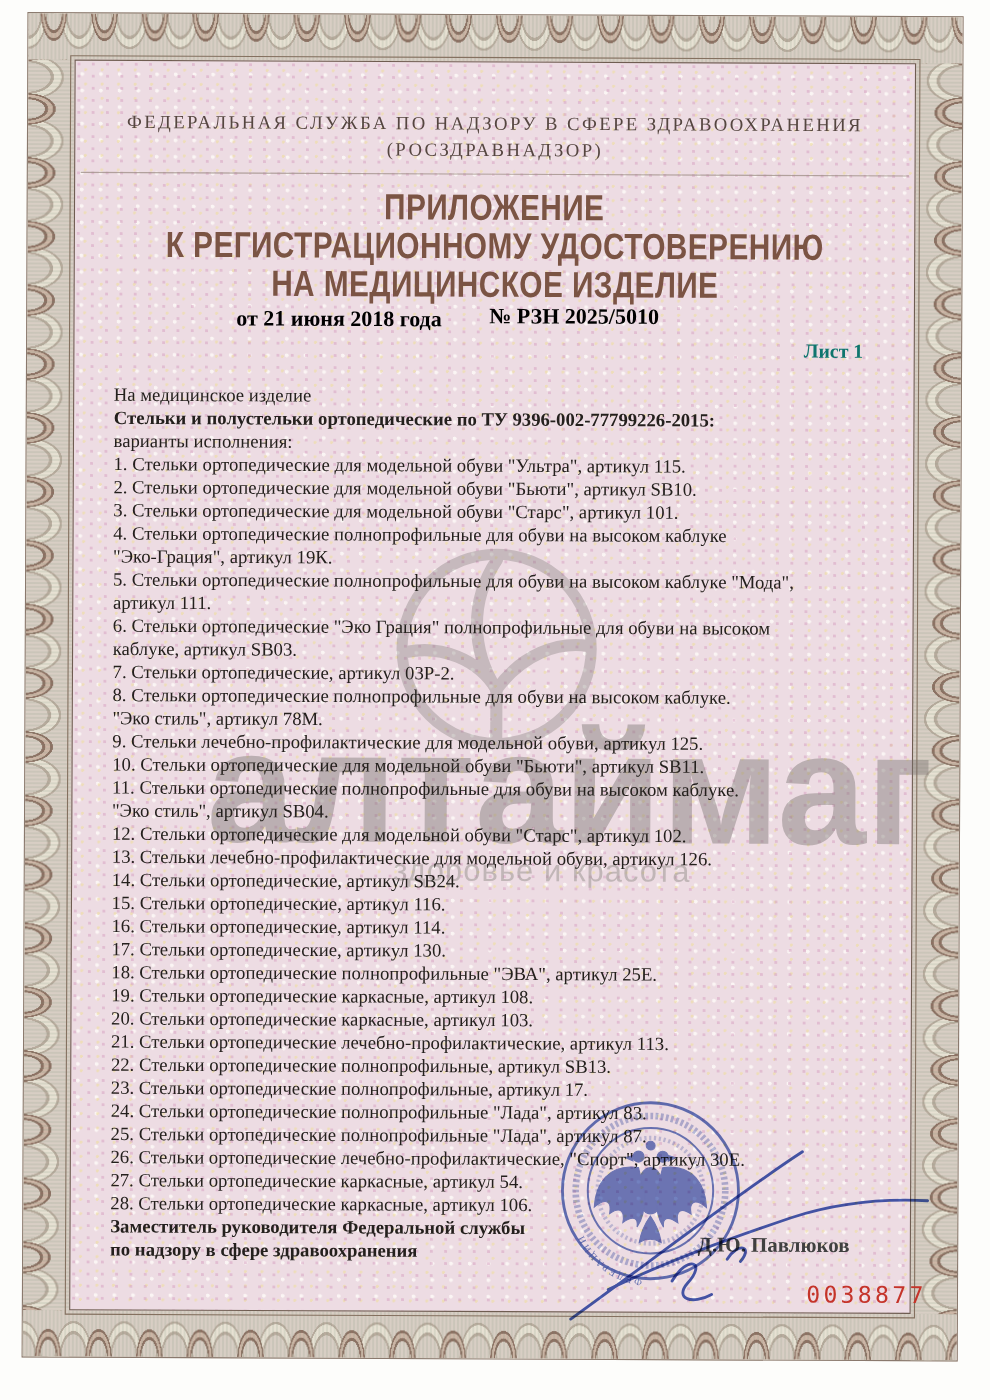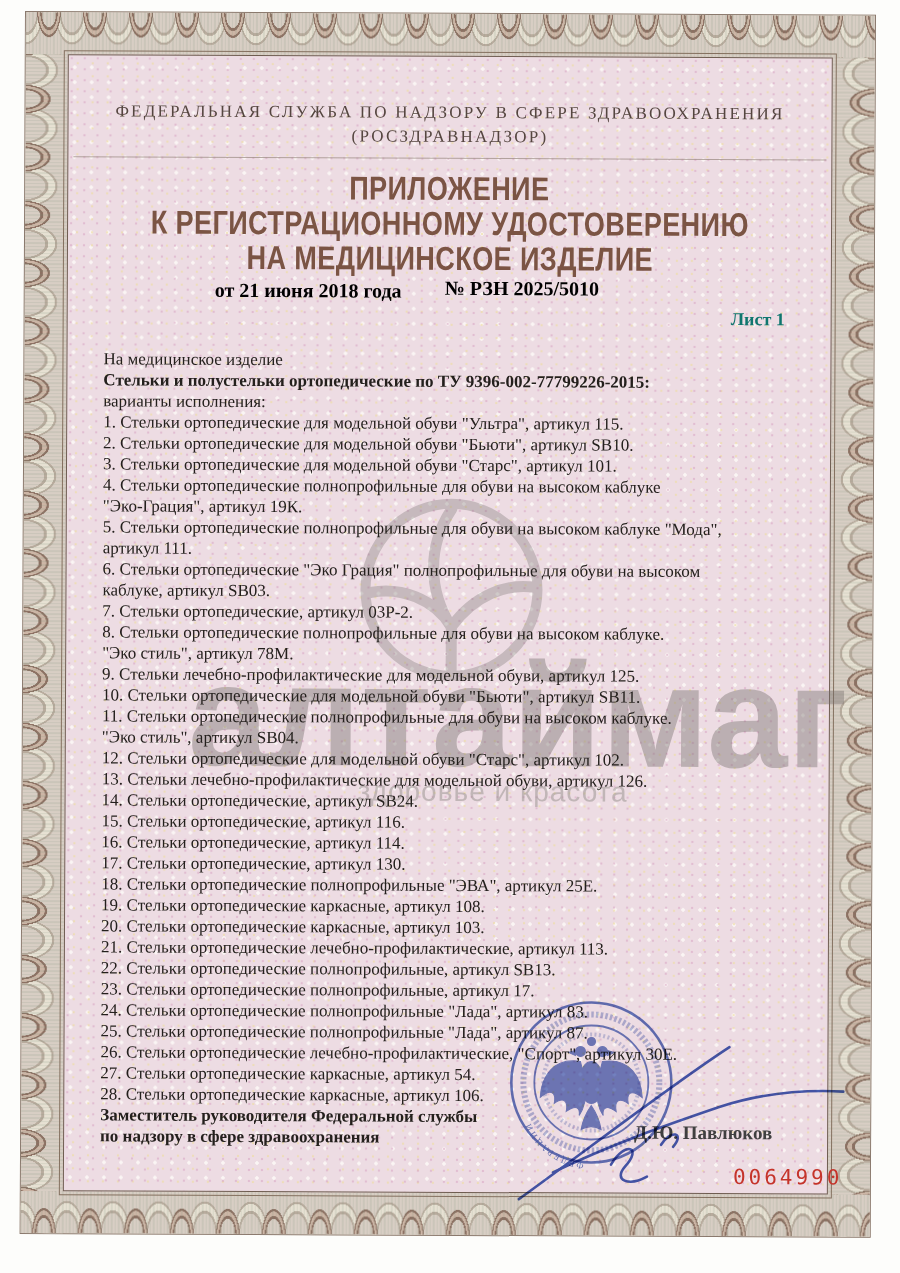--- a/index.html
+++ b/index.html
@@ -191,21 +191,21 @@
     <div class="line">24. Стельки ортопедические полнопрофильные "Лада", артикул 83.</div>
     <div class="line">25. Стельки ортопедические полнопрофильные "Лада", артикул 87.</div>
     <div class="line">26. Стельки ортопедические лечебно-профилактические, "Спорт", артикул 30Е.</div>
     <div class="line">27. Стельки ортопедические каркасные, артикул 54.</div>
     <div class="line">28. Стельки ортопедические каркасные, артикул 106.</div>
     <div class="line b">Заместитель руководителя Федеральной службы</div>
     <div class="line b">по надзору в сфере здравоохранения</div>
   </div>
 
   <div class="abs sig-name">Д.Ю. Павлюков</div>
-  <div class="abs serial">0064990</div>
+  <div class="abs serial">0038877</div>
 
   <svg class="abs stamp" width="190" height="190" viewBox="0 0 190 190">
     <defs>
       <path id="rim" d="M163 95 A68 68 0 1 1 162.9 94.5"></path>
     </defs>
     <g stroke="#3b55b0" fill="none">
       <circle cx="95" cy="95" r="80" stroke-width="2.6" opacity=".85"></circle>
       <circle cx="95" cy="95" r="57" stroke-width="1.8" opacity=".8"></circle>
       <circle cx="95" cy="95" r="68" stroke-width="6" opacity=".4" stroke-dasharray="2.5 2.2"></circle>
       <circle cx="95" cy="95" r="48" stroke-width="4" opacity=".3" stroke-dasharray="2 2.4"></circle>

